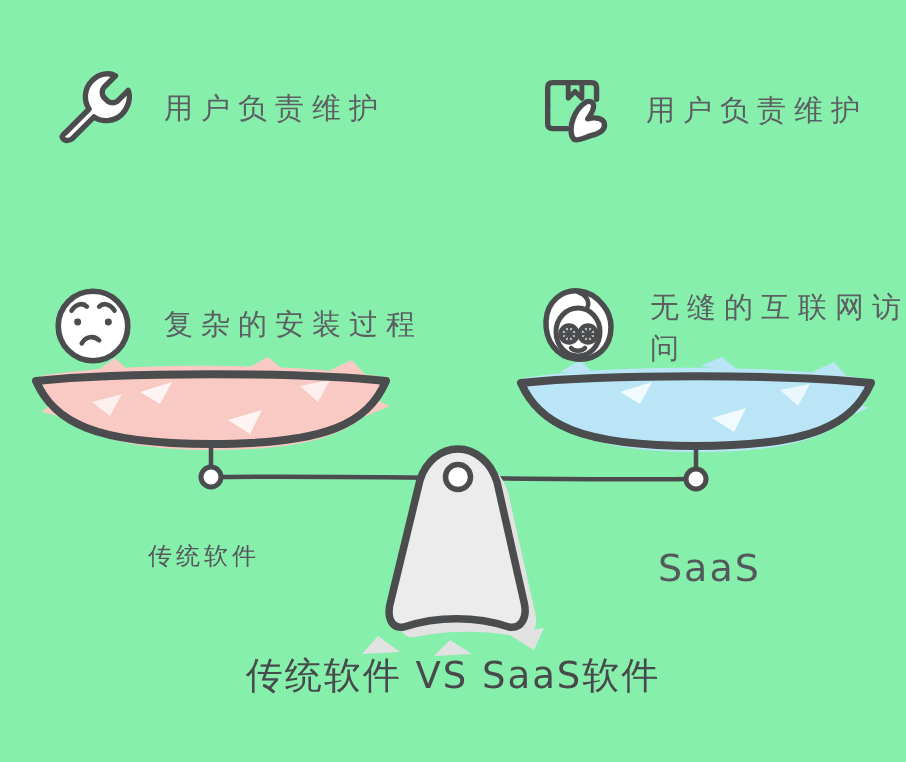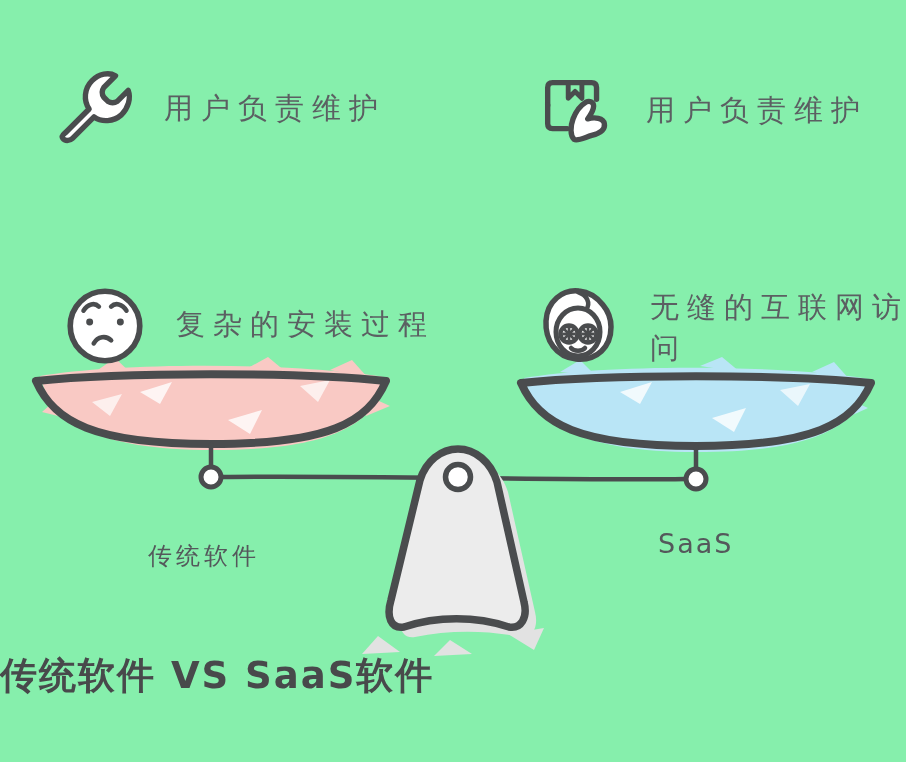--- a/index.html
+++ b/index.html
@@ -8,36 +8,36 @@
     overflow:hidden; font-family:"Liberation Serif", serif;
   }
   
   .feat { position:absolute; display:flex; align-items:center; gap:26px; }
   .feat .icon-box { flex:0 0 auto; display:flex; align-items:center; justify-content:center; }
   .feat .label {
     font-size:29px; color:#5b5f62; letter-spacing:8px; line-height:1.42;
   }
   #row-l1 { left:52px;  top:62px;  height:94px; }
   #row-l2 { left:48px;  top:172px; height:96px; }
-  #row-l3 { left:60px;  top:276px; height:98px; }
+  #row-l3 { left:48px;  top:276px; height:98px; }
   #row-r1 { left:534px; top:64px;  height:94px; }
   #row-r2 { left:534px; top:174px; height:96px; }
   #row-r3 { left:534px; top:278px; height:100px; }
   #row-r3 .label { width:262px; }
   
   .scale-svg { position:absolute; left:0; top:0; }
   
   .side-label { position:absolute; color:#54585b; }
   #side-left  { left:148px; top:540px; font-size:24px; letter-spacing:4px; }
-  #side-right { left:658px; top:528px; font-size:27px; letter-spacing:2px;
+  #side-right { left:658px; top:546px; font-size:38px; letter-spacing:2px;
                 font-family:"DejaVu Sans", sans-serif; }
   
   .title {
-    position:absolute; left:0; right:0; top:651px; text-align:left;
-    font-family:"DejaVu Sans", sans-serif; font-weight:700;
+    position:absolute; left:0; right:0; top:651px; text-align:center;
+    font-family:"DejaVu Sans", sans-serif; font-weight:400;
     font-size:37px; color:#48494b; letter-spacing:2px;
   }
 </style>
 </head>
 <body>
 
 <div class="canvas">
 
   <svg class="scale-svg" width="906" height="762" viewBox="0 0 906 762">
     <g stroke-linecap="round" stroke-linejoin="round">

